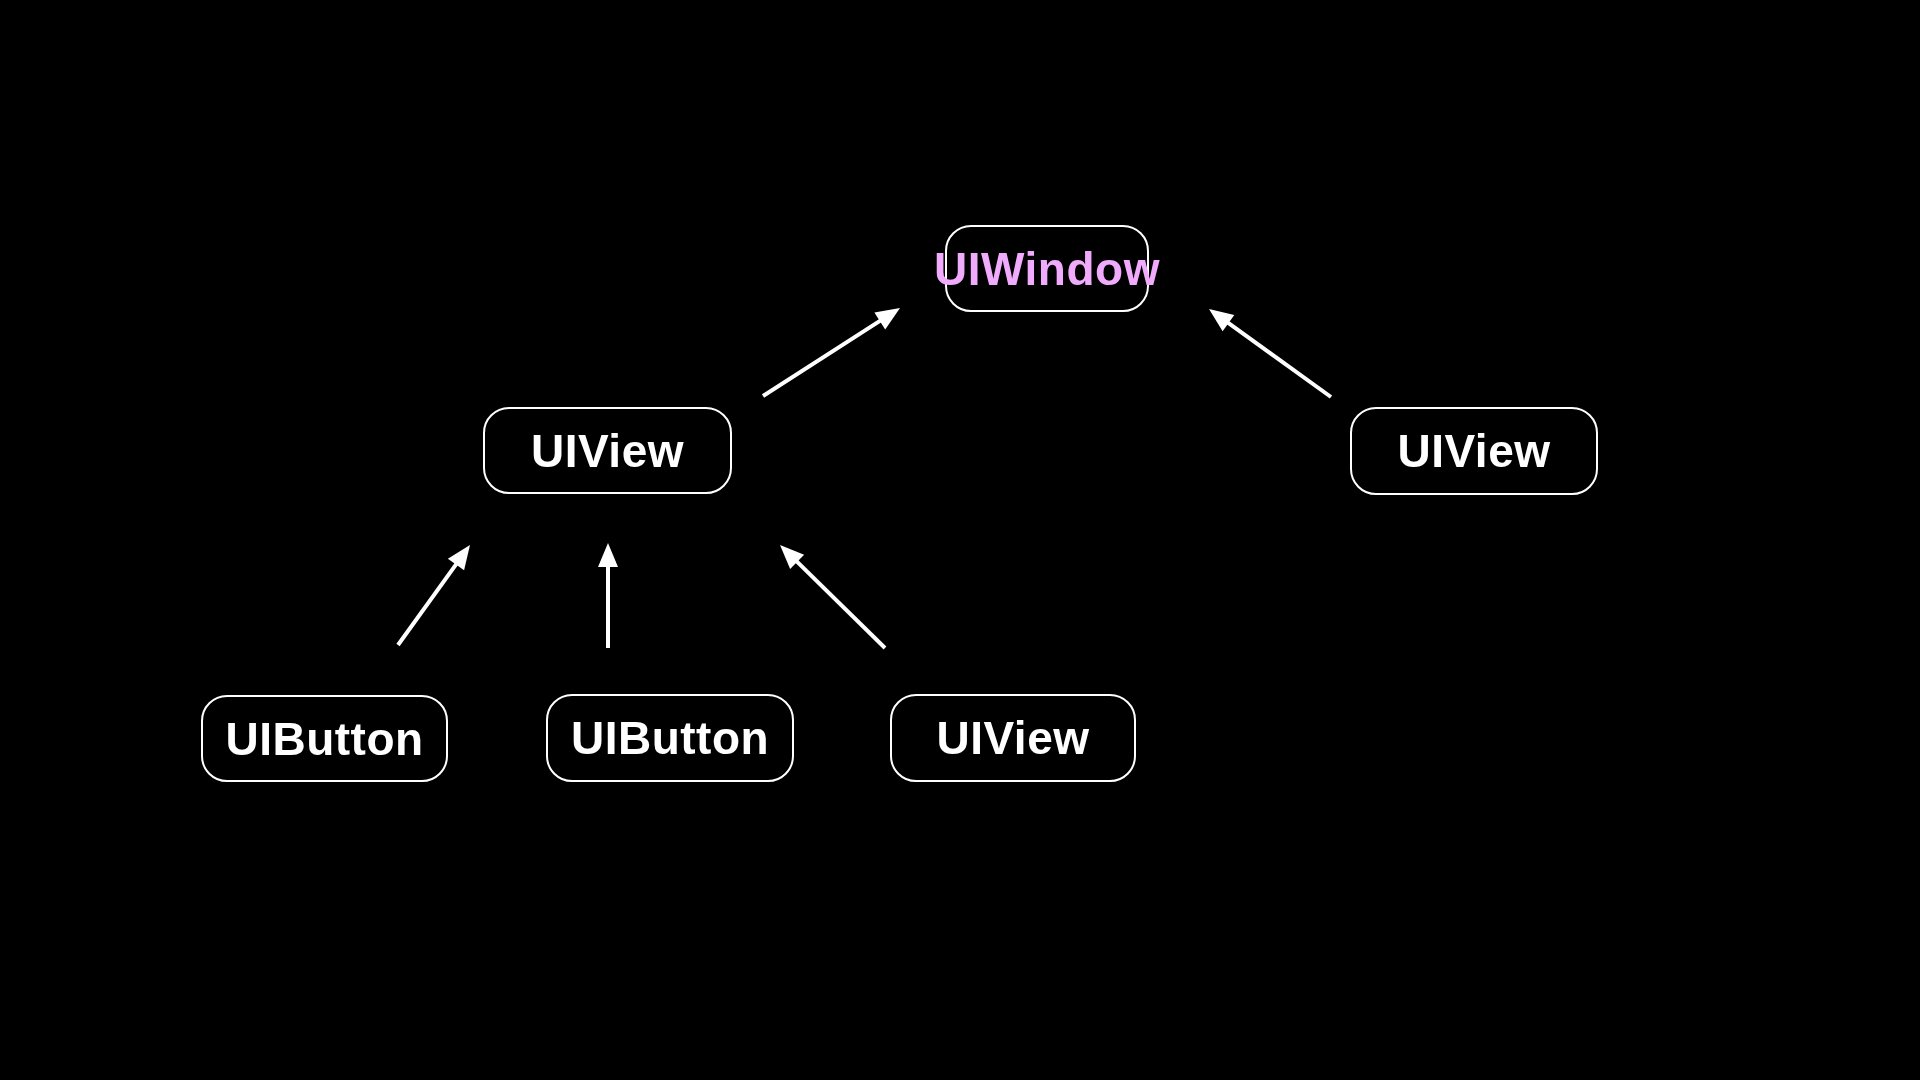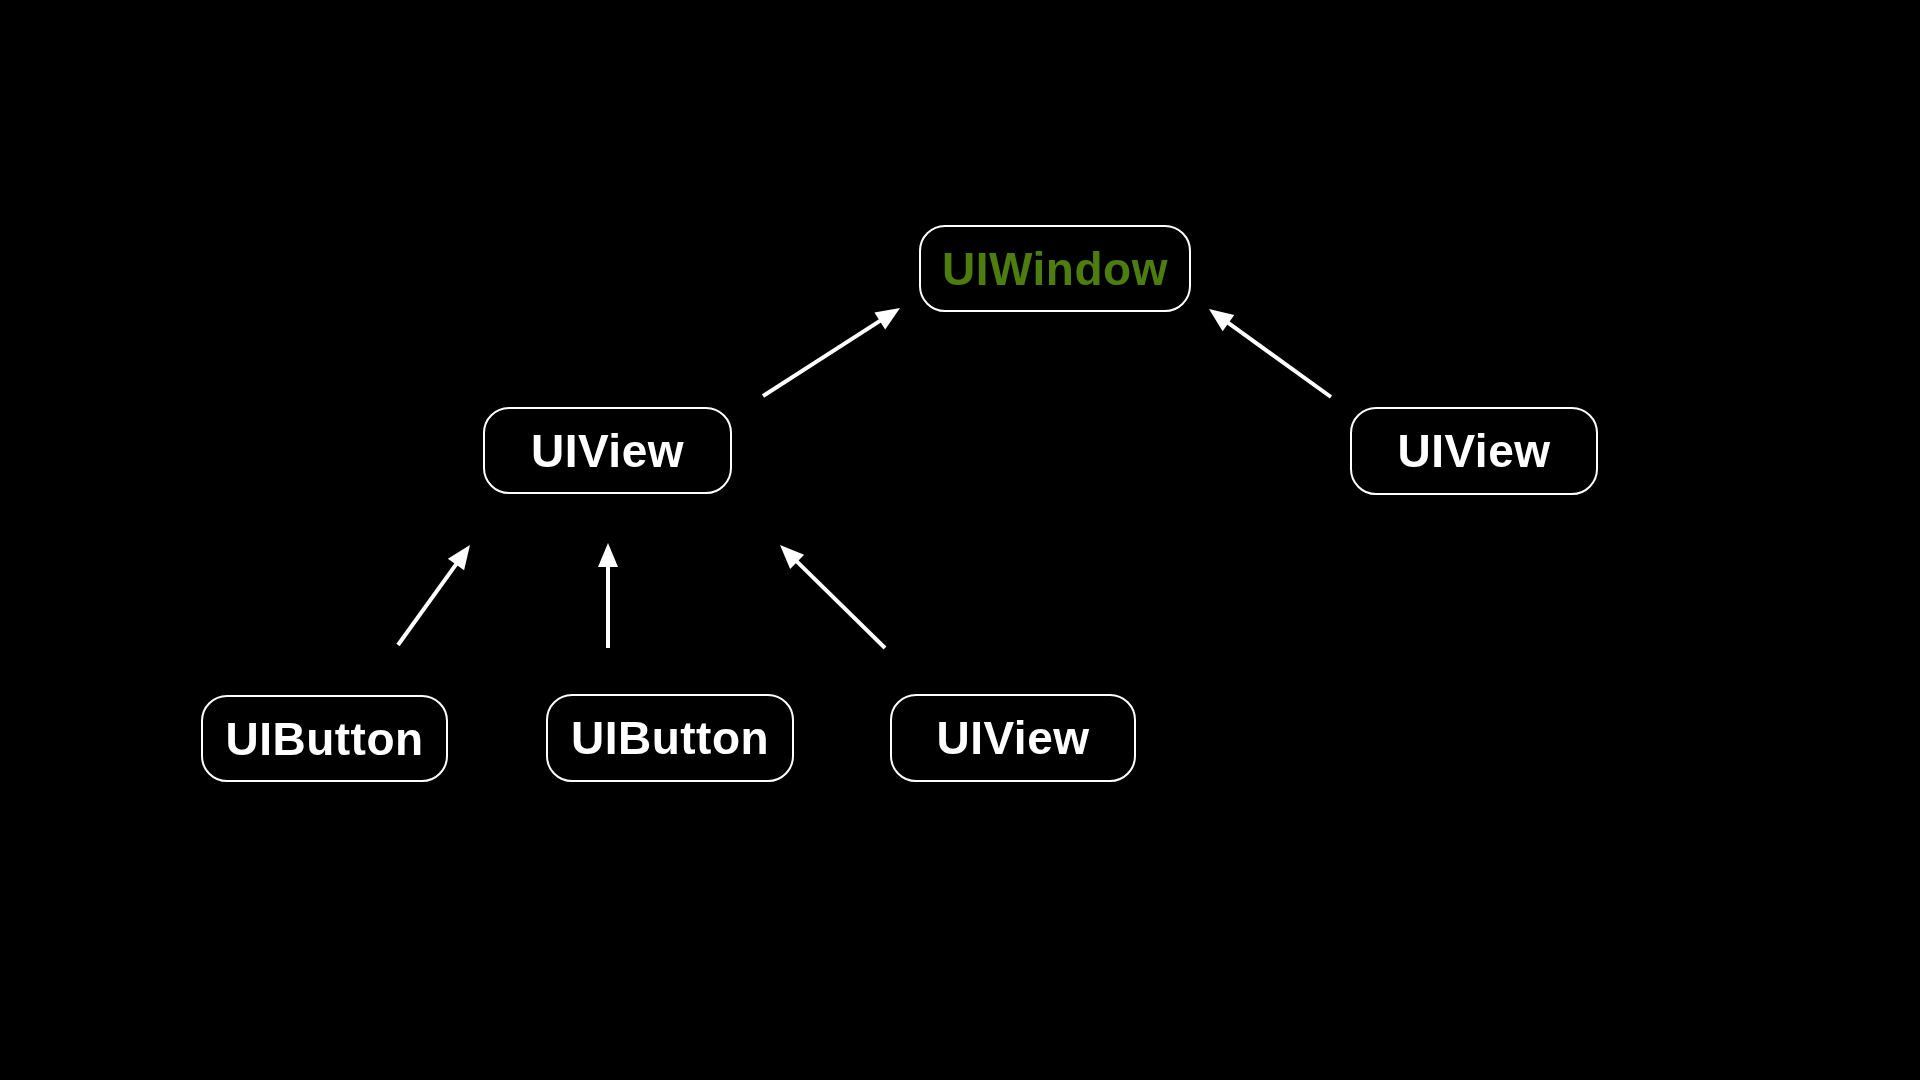--- a/index.html
+++ b/index.html
@@ -50,21 +50,21 @@
       <line x1="1331" y1="397" x2="1226.8426528751406" y2="321.87011027059333" stroke="#ffffff" stroke-width="4"></line>
       <polygon points="1209,309 1234.314762350423,314.9298235337651 1222.6146621044293,331.1504170566203" fill="#ffffff"></polygon>
       <line x1="398" y1="645" x2="457.14529603140835" y2="562.853755511933" stroke="#ffffff" stroke-width="4"></line>
       <polygon points="470,545 464.09202999423314,570.3198714532866 447.86134316520327,558.6337769363852" fill="#ffffff"></polygon>
       <line x1="608" y1="648" x2="608" y2="565" stroke="#ffffff" stroke-width="4"></line>
       <polygon points="608,543 618,567 598,567" fill="#ffffff"></polygon>
       <line x1="885" y1="648" x2="795.7052034663478" y2="560.4060567336555" stroke="#ffffff" stroke-width="4"></line>
       <polygon points="780,545 804.1357022967684,554.6678784974661 790.1301961752633,568.945336194146" fill="#ffffff"></polygon>
     </svg>
 
-  <div class="node" style="left: 919px; top: 225px; width: 272px; height: 87px; border-color: rgb(255, 255, 255); color: #4d7c0f; background: rgb(0, 0, 0);">
+  <div class="node" style="left: 945px; top: 225px; width: 204px; height: 87px; border-color: rgb(255, 255, 255); color: #f0abfc; background: rgb(0, 0, 0);">
     <span>UIWindow</span>
   </div>
   <div class="node" style="left: 483px; top: 407px; width: 249px; height: 87px; border-color: rgb(255, 255, 255); color: rgb(255, 255, 255); background: rgb(0, 0, 0);">
     <span>UIView</span>
   </div>
   <div class="node" style="left: 1350px; top: 407px; width: 248px; height: 88px; border-color: rgb(255, 255, 255); color: rgb(255, 255, 255); background: rgb(0, 0, 0);">
     <span>UIView</span>
   </div>
   <div class="node" style="left: 201px; top: 695px; width: 247px; height: 87px; border-color: rgb(255, 255, 255); color: rgb(255, 255, 255); background: rgb(0, 0, 0);">
     <span>UIButton</span>

